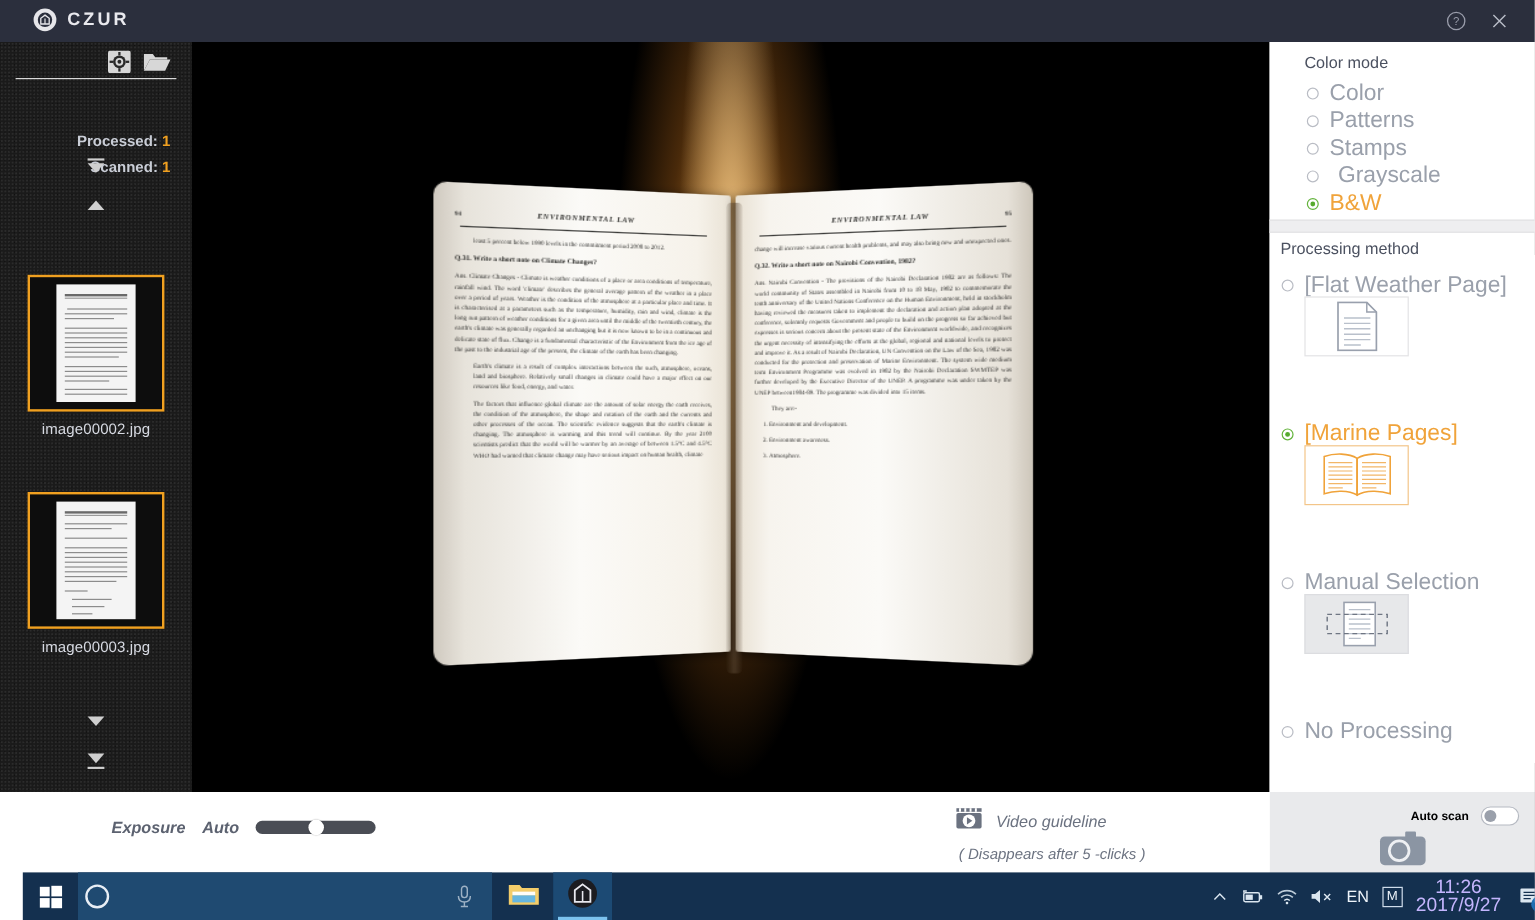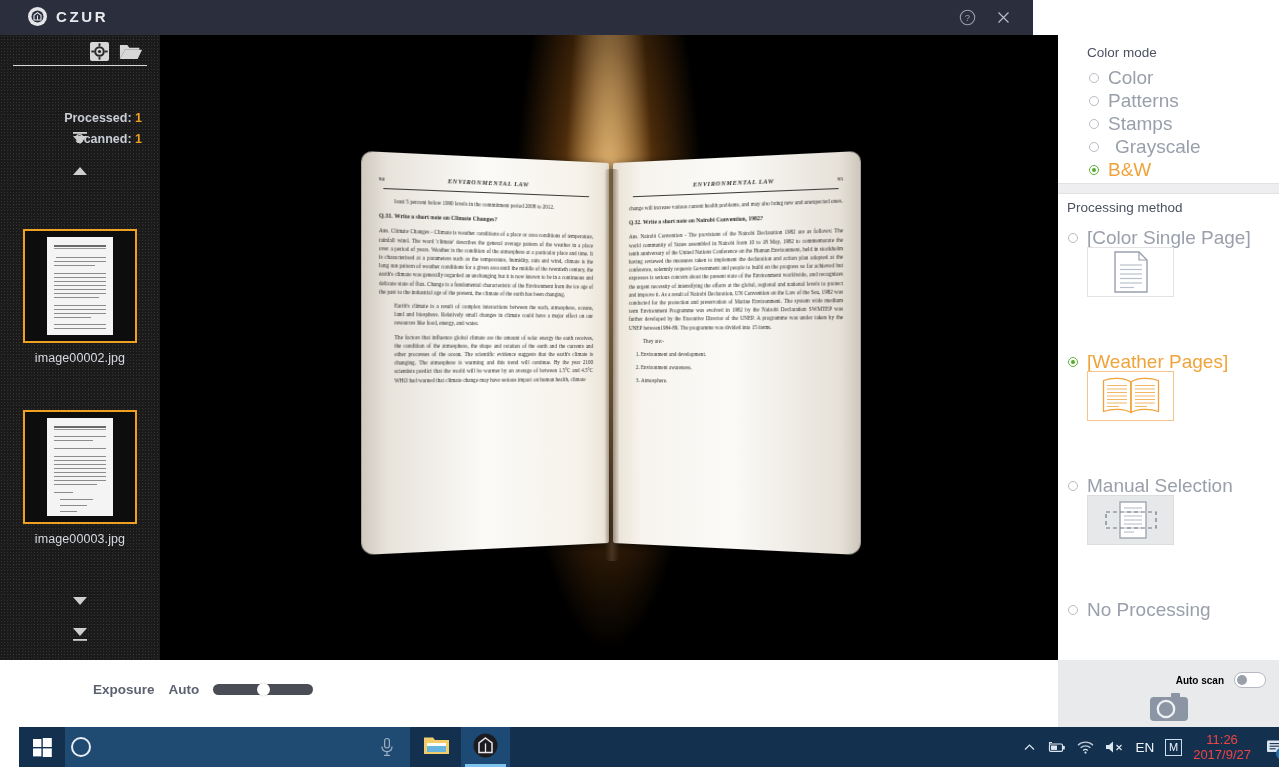--- a/index.html
+++ b/index.html
@@ -6,21 +6,21 @@
   body{
     width:1279px;height:767px;overflow:hidden;
     font-family:"Liberation Sans", sans-serif;
     background:#ffffff;
     -webkit-font-smoothing:antialiased;
   }
   .app{position:relative;width:1279px;height:767px;}
 
   
   .titlebar{
-    position:absolute;left:0;top:0;width:1033px;height:35px;
+    position:absolute;left:0;top:0;width:1279px;height:35px;
     background:#2b2f3d;
   }
   .logo-wrap{position:absolute;left:28px;top:7px;display:flex;align-items:center;gap:9px;}
   .logo-mark{width:19px;height:19px;border-radius:50%;background:#e6e6ea;display:flex;align-items:center;justify-content:center;}
   .logo-mark svg{display:block;}
   .logo-text{color:#e9e9ee;font-size:15px;letter-spacing:2.6px;font-weight:600;}
   .tb-btns{position:absolute;right:20px;top:0;height:35px;display:flex;align-items:center;gap:16px;}
   .tb-btn{color:#9a9dab;font-size:16px;line-height:1;cursor:default;display:flex;align-items:center;justify-content:center;width:20px;height:20px;}
   .tb-btn svg{display:block;}
 
@@ -133,21 +133,21 @@
   .thumb-card.sel{border-color:#f3c589;}
   .thumb-card.gray{background:#e7e8ea;border-color:#dcdde0;}
 
   .rp-foot{position:absolute;left:0;top:625px;width:221px;height:72px;background:#e9eaec;}
   .autoscan-row{position:absolute;right:13px;top:12px;display:flex;align-items:center;gap:10px;}
   .autoscan-lbl{font-size:10px;color:#000000;font-weight:bold;}
   .tgl{width:32px;height:16px;border-radius:8px;border:1px solid #b6bac2;background:#fff;position:relative;box-sizing:border-box;cursor:default;}
   .tgl .knob{position:absolute;left:2px;top:2px;width:10px;height:10px;border-radius:50%;background:#9aa0ab;}
 
   
-  .bottombar{position:absolute;left:0;top:660px;width:1058px;height:67px;background:#ffffff;}
+  .bottombar{position:absolute;left:0;top:660px;width:1058px;height:67px;background:#ffffff;font-style:italic;}
   .expo{position:absolute;left:93px;top:22px;display:flex;align-items:center;gap:14px;}
   .expo-lbl{font-size:13.5px;color:#5c6270;font-weight:bold;}
   .expo-auto{font-size:13.5px;color:#5c6270;font-weight:bold;}
   .slider{position:relative;width:100px;height:11px;border-radius:6px;background:#4a4d55;cursor:default;}
   .slider .sknob{position:absolute;left:44px;top:-1px;width:13px;height:13px;border-radius:50%;background:#fff;box-shadow:0 0 1px rgba(0,0,0,.4);}
   .vidg{position:absolute;left:796px;top:12px;}
   .vid-row{display:flex;align-items:center;gap:11px;}
   .vid-lbl{font-size:13.5px;color:#6b7280;}
   .vid-sub{font-size:12.5px;color:#6b7280;margin-top:8px;margin-left:3px;}
 
@@ -158,21 +158,21 @@
   .tb-cortana{position:absolute;left:52px;top:10px;width:20px;height:20px;border-radius:50%;border:2px solid #e8eef5;box-sizing:border-box;}
   .tb-mic{position:absolute;left:360px;top:10px;cursor:default;}
   .tb-app{position:absolute;top:0;width:49px;height:40px;display:flex;align-items:center;justify-content:center;cursor:default;}
   .tb-app.explorer{left:393px;}
   .tb-app.czur{left:442px;background:#1c4a74;}
   .tb-app .underline{position:absolute;left:4px;bottom:0;width:41px;height:3px;background:#7cc3ef;}
   .tray{position:absolute;right:0;top:0;height:40px;display:flex;align-items:center;gap:11px;padding-right:10px;}
   .tray-i{color:#dbe6f0;font-size:13px;display:flex;align-items:center;justify-content:center;cursor:default;}
   .tray-txt{color:#eef4fa;font-size:13.5px;}
   .tray-m{border:1px solid #cfdceb;color:#eef4fa;font-size:11px;width:15px;height:15px;display:flex;align-items:center;justify-content:center;}
-  .clock{color:#ef4444;font-size:13px;line-height:15px;text-align:center;cursor:default;}
+  .clock{color:#c4b5fd;font-size:16px;line-height:15px;text-align:center;cursor:default;}
   .notif{position:relative;width:26px;height:26px;display:flex;align-items:center;justify-content:center;cursor:default;}
   .notif .badge{position:absolute;right:-1px;bottom:0px;width:13px;height:13px;border-radius:50%;background:#1f6fb5;color:#fff;font-size:9px;display:flex;align-items:center;justify-content:center;}
 </style>
 </head>
 <body>
 
 <div class="app">
 
   <div class="titlebar">
     <div class="logo-wrap">
@@ -391,40 +391,40 @@
       <span class="radio on"></span>
       <span class="radio-lbl sel">B&amp;W</span>
     </div>
 
     <div class="sep" style="top:148px;"></div>
 
     <div class="rp-h" style="position:absolute;left:9px;top:165px;">Processing method</div>
 
     <div class="radio-row" style="position:absolute;left:10px;top:192px;">
       <span class="radio"></span>
-      <span class="radio-lbl">[Color Single Page]</span>
+      <span class="radio-lbl">[Flat Weather Page]</span>
     </div>
     <div class="thumb-card" style="position:absolute;left:29px;top:212px;width:85px;height:48px;">
       <svg width="36" height="42" viewBox="0 0 36 42">
         <path d="M2 1 L26 1 L34 9 L34 41 L2 41 Z" fill="#ffffff" stroke="#99a0ad" stroke-width="1.4"></path>
         <path d="M26 1 L26 9 L34 9" fill="none" stroke="#99a0ad" stroke-width="1.2"></path>
         <g stroke="#b9c0cb" stroke-width="1.2">
           <path d="M7 14 H29"></path>
             <path d="M7 18.5 H29"></path>
             <path d="M7 23 H29"></path>
           <path d="M7 27.5 H29"></path>
             <path d="M7 32 H29"></path>
             <path d="M7 36.5 H21"></path>
         </g>
       </svg>
     </div>
 
     <div class="radio-row" style="position:absolute;left:10px;top:316px;">
       <span class="radio on"></span>
-      <span class="radio-lbl sel">[Weather Pages]</span>
+      <span class="radio-lbl sel">[Marine Pages]</span>
     </div>
     <div class="thumb-card sel" style="position:absolute;left:29px;top:336px;width:85px;height:48px;">
       <svg width="62" height="40" viewBox="0 0 62 40">
         <path d="M31 6 C24 1.5, 12 1.5, 3.5 4.5 L3.5 35.5 C12 32.5, 24 32.5, 31 36.5 Z" fill="#fff" stroke="#f0a33a" stroke-width="1.3"></path>
         <path d="M31 6 C38 1.5, 50 1.5, 58.5 4.5 L58.5 35.5 C50 32.5, 38 32.5, 31 36.5 Z" fill="#fff" stroke="#f0a33a" stroke-width="1.3"></path>
         <path d="M31 6 L31 36.5" stroke="#f0a33a" stroke-width="1.2"></path>
         <g stroke="#f2b667" stroke-width="1">
           <path d="M7 9.5 H27"></path>
             <path d="M7 13 H27"></path>
             <path d="M7 16.5 H27"></path>
@@ -486,20 +486,40 @@
   </div>
 
   <div class="bottombar">
     <div class="expo">
       <span class="expo-lbl">Exposure</span>
       <span class="expo-auto">Auto</span>
       <span class="slider">
           <span class="sknob"></span>
         </span>
     </div>
+    <div class="vidg">
+      <div class="vid-row">
+        <span>
+          <svg width="23" height="20" viewBox="0 0 23 20">
+            <rect x="1" y="1.5" width="21" height="3" fill="#6b7280"></rect>
+            <rect x="1" y="5.5" width="21" height="13" rx="1.5" fill="#6b7280"></rect>
+            <circle cx="11.5" cy="12" r="5.3" fill="#ffffff"></circle>
+            <path d="M9.8 9 L14.3 12 L9.8 15 Z" fill="#6b7280"></path>
+            <g fill="#ffffff">
+                <rect x="3.2" y="1.5" width="1.6" height="3"></rect>
+                <rect x="7.6" y="1.5" width="1.6" height="3"></rect>
+                <rect x="12" y="1.5" width="1.6" height="3"></rect>
+                <rect x="16.4" y="1.5" width="1.6" height="3"></rect>
+              </g>
+          </svg>
+        </span>
+        <span class="vid-lbl">Video guideline</span>
+      </div>
+      <div class="vid-sub">( Disappears after 5 -clicks )</div>
+    </div>
   </div>
 
   <div class="taskbar">
     <div class="tb-start">
       <svg width="19" height="19" viewBox="0 0 19 19">
         <rect x="0" y="1" width="8.4" height="8" fill="#ffffff"></rect>
         <rect x="9.8" y="0" width="9" height="9" fill="#ffffff"></rect>
         <rect x="0" y="10.4" width="8.4" height="8" fill="#ffffff"></rect>
         <rect x="9.8" y="10.4" width="9" height="8.6" fill="#ffffff"></rect>
       </svg>

